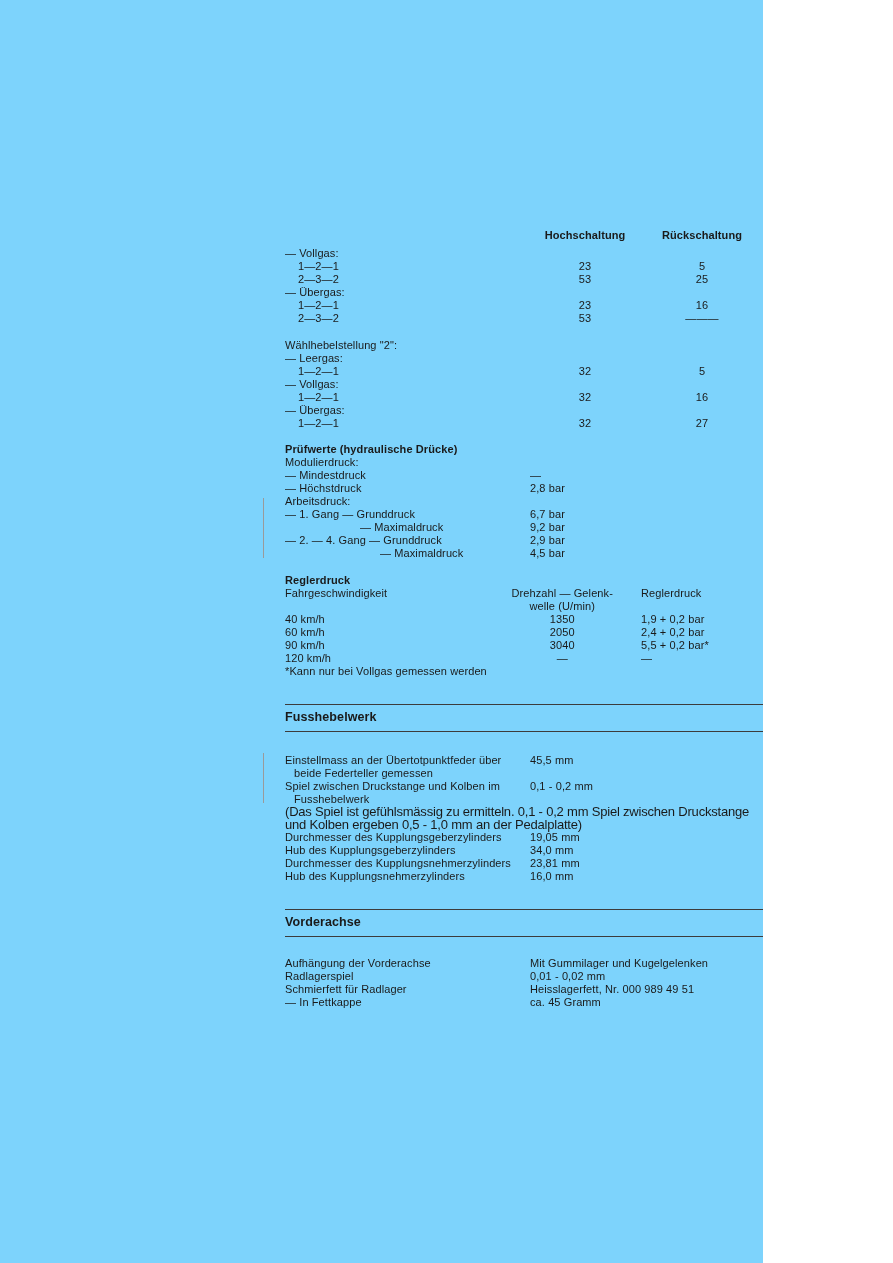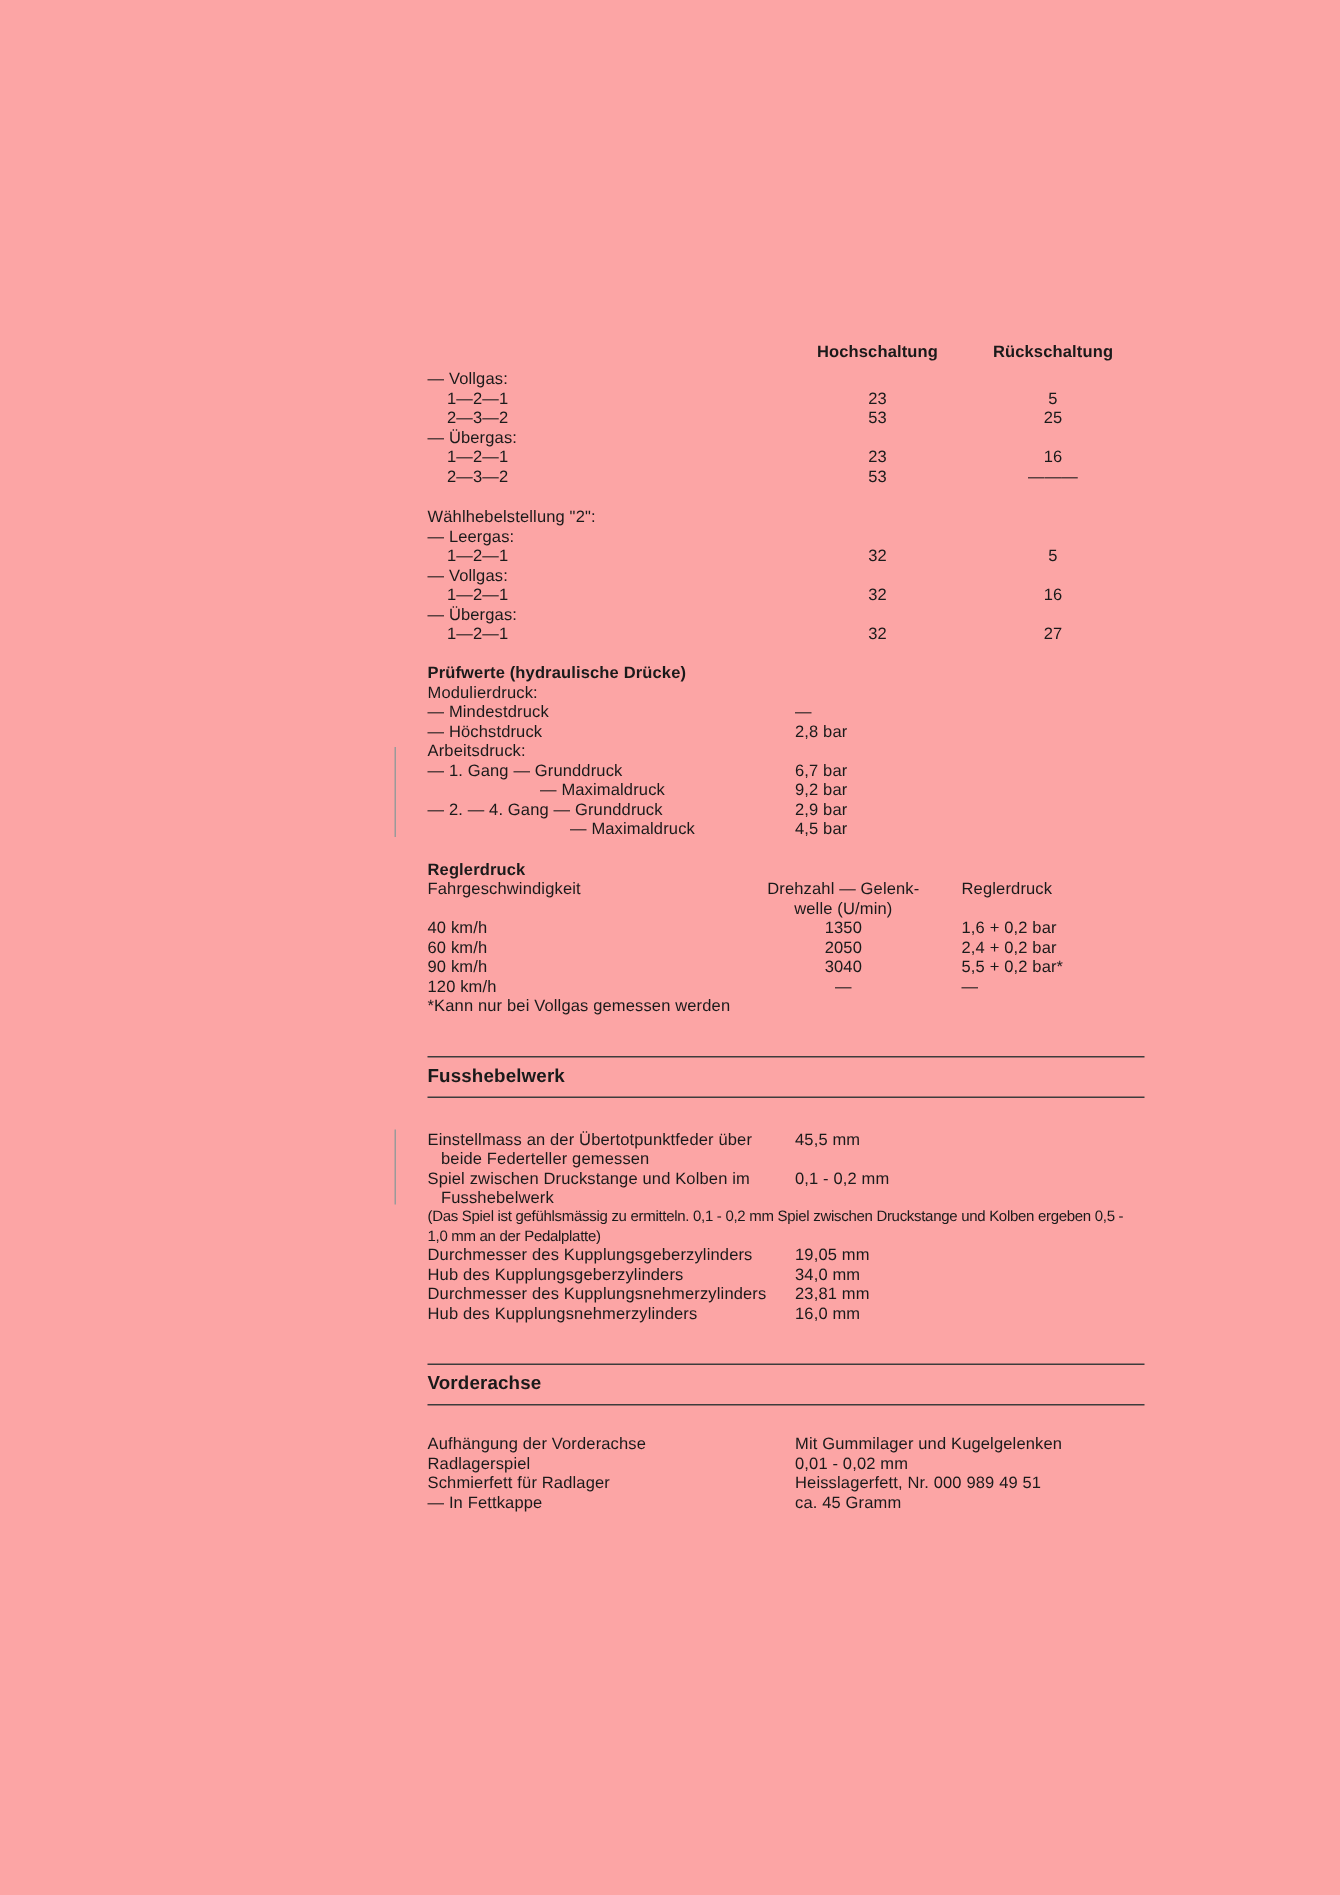--- a/index.html
+++ b/index.html
@@ -1,21 +1,21 @@
 <!DOCTYPE html>
 <html><head>
 <meta charset="utf-8">
 <style>
   * { box-sizing: border-box; margin: 0; padding: 0; }
   html, body { background: #ffffff; }
   .page {
     position: relative;
-    width: 893px;
+    width: 763px;
     height: 1263px;
-    background: #fca5a5;
+    background: #7dd3fc;
     color: #1a1a1a;
     font-family: "Liberation Sans", sans-serif;
     overflow: hidden;
   }
   .content {
     position: absolute;
     left: 285px;
     top: 229px;
     width: 478px;
     font-size: 11px;
@@ -51,21 +51,21 @@
 
   
   .section-head { margin-top: 26px; }
   .hr { height: 0; border-top: 1px solid #3c3c3c; }
   .sec-title { font-size: 12.5px; font-weight: bold; line-height: 13px; margin: 6px 0 7px 0; }
 
   .first-spec-row { margin-top: 22px; }
   .fw-row { align-items: flex-start; }
   .l2 { padding-left: 9px; }
   .note {
-    font-size: 10px;
+    font-size: 13px;
     line-height: 12.5px;
     letter-spacing: -0.2px;
     width: 478px;
   }
   .va-rows { margin-top: 20px; }
 
   
   .changebar {
     position: absolute;
     left: 263px;
@@ -204,21 +204,21 @@
       <div class="rg-rpm">
         <div>Drehzahl — Gelenk-</div>
         <div>welle (U/min)</div>
       </div>
       <div class="rg-press">Reglerdruck</div>
     </div>
 
     <div class="row">
       <div class="rg-speed">40 km/h</div>
       <div class="rg-rpm">1350</div>
-      <div class="rg-press">1,6 + 0,2 bar</div>
+      <div class="rg-press">1,9 + 0,2 bar</div>
     </div>
     <div class="row">
       <div class="rg-speed">60 km/h</div>
       <div class="rg-rpm">2050</div>
       <div class="rg-press">2,4 + 0,2 bar</div>
     </div>
     <div class="row">
       <div class="rg-speed">90 km/h</div>
       <div class="rg-rpm">3040</div>
       <div class="rg-press">5,5 + 0,2 bar*</div>

